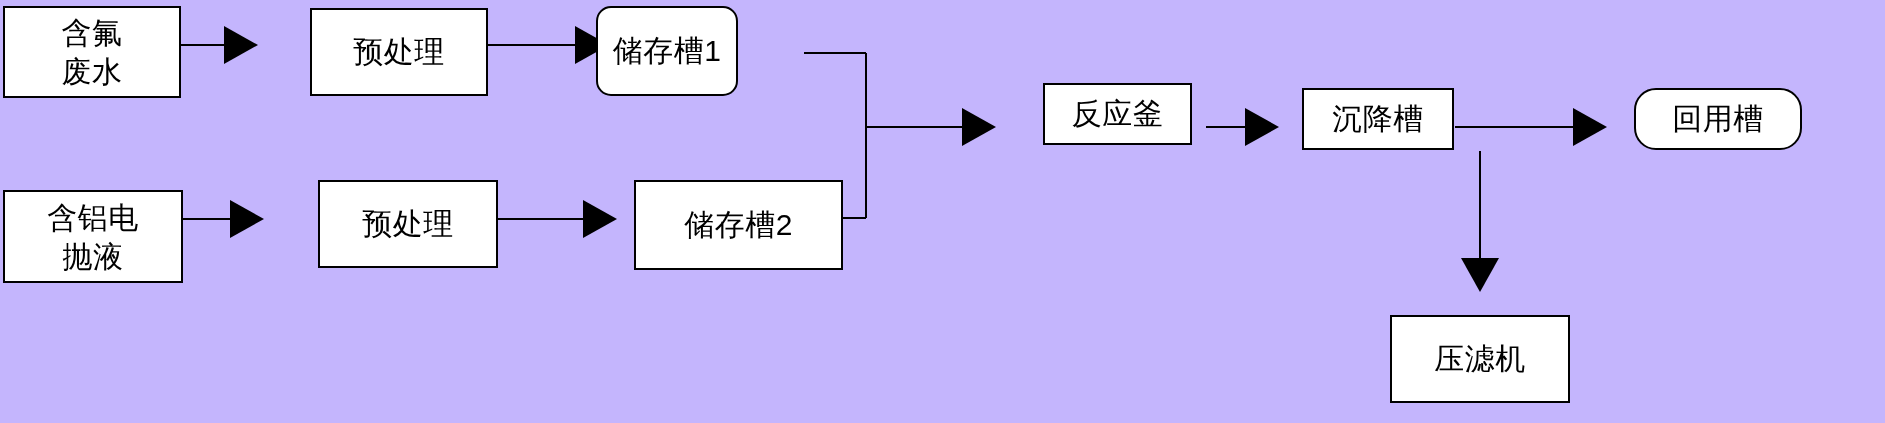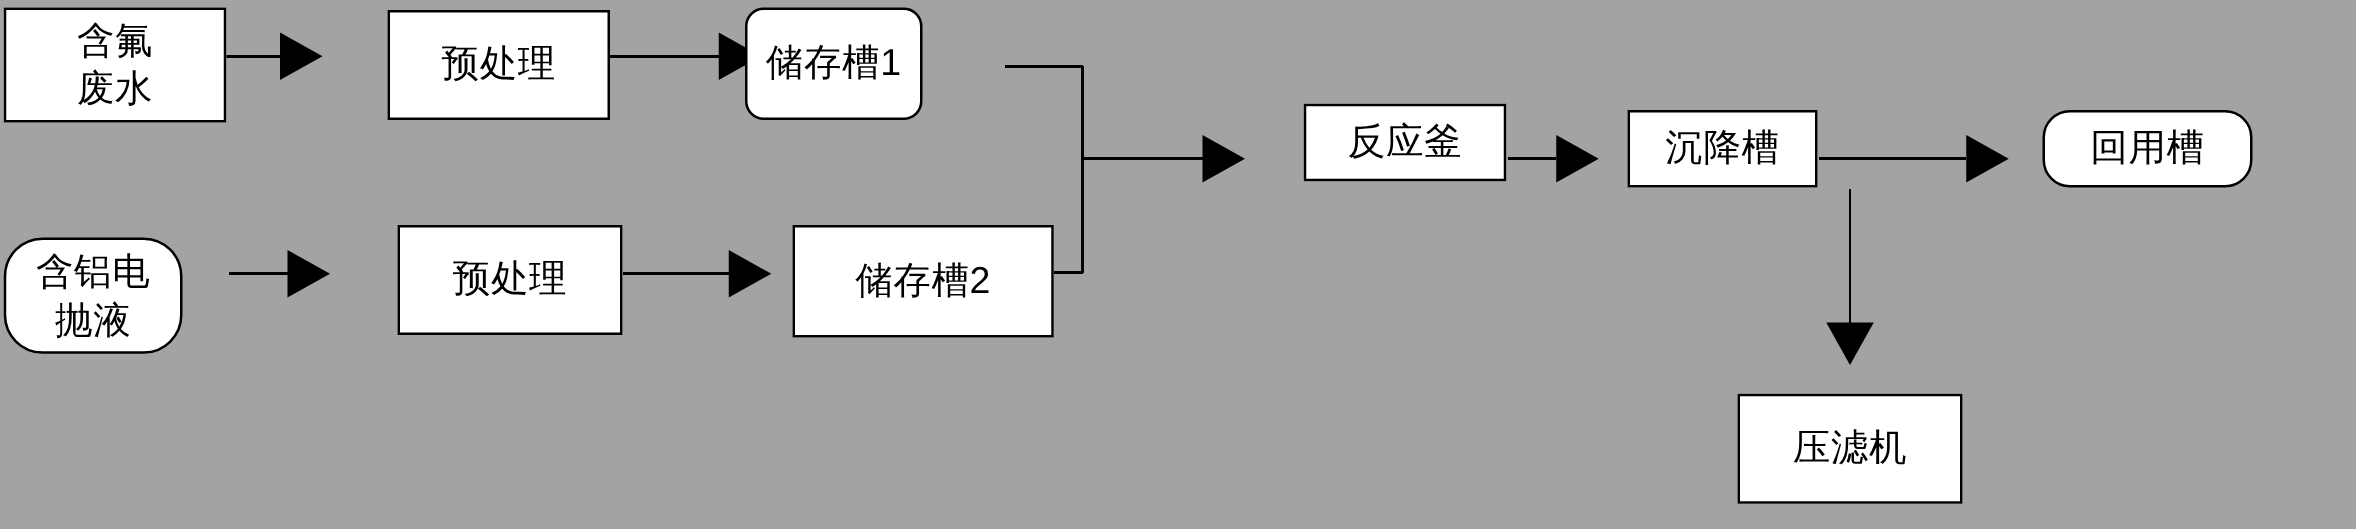--- a/index.html
+++ b/index.html
@@ -5,21 +5,21 @@
 <style>
   html, body {
     margin: 0;
     padding: 0;
     background: #ffffff;
   }
   #canvas {
     position: relative;
     width: 1885px;
     height: 423px;
-    background: #a3a3a3;
+    background: #c4b5fd;
     overflow: hidden;
     font-family: "Liberation Sans", "DejaVu Sans", sans-serif;
   }
   .node {
     position: absolute;
     box-sizing: border-box;
     border: 2px solid #000000;
     background: #ffffff;
     display: flex;
     align-items: center;
@@ -127,28 +127,28 @@
     </g>
   </svg>
 
   <div class="node two-line" style="left:3px;   top:6px;   width:178px; height:92px;">含氟
 废水</div>
 
   <div class="node" style="left:310px; top:8px;   width:178px; height:88px;">预处理</div>
 
   <div class="node" style="left:596px; top:6px;   width:142px; height:90px;border-radius:15px;">储存槽1</div>
 
-  <div class="node two-line" style="left:3px;   top:190px; width:143px; height:93px;border-radius:31px;">含铝电
+  <div class="node two-line" style="left:3px;   top:190px; width:180px; height:93px;">含铝电
 抛液</div>
 
   <div class="node" style="left:318px; top:180px; width:180px; height:88px;">预处理</div>
 
   <div class="node" style="left:634px; top:180px; width:209px; height:90px;">储存槽2</div>
 
-  <div class="node" style="left:1043px; top:83px;  width:162px; height:62px;">反应釜</div>
+  <div class="node" style="left:1043px; top:83px;  width:149px; height:62px;">反应釜</div>
 
   <div class="node" style="left:1302px; top:88px;  width:152px; height:62px;">沉降槽</div>
 
   <div class="node" style="left:1634px; top:88px;  width:168px; height:62px;border-radius:22px;">回用槽</div>
 
   <div class="node" style="left:1390px; top:315px; width:180px; height:88px;">压滤机</div>
 
 </div>
 
 </body></html>

